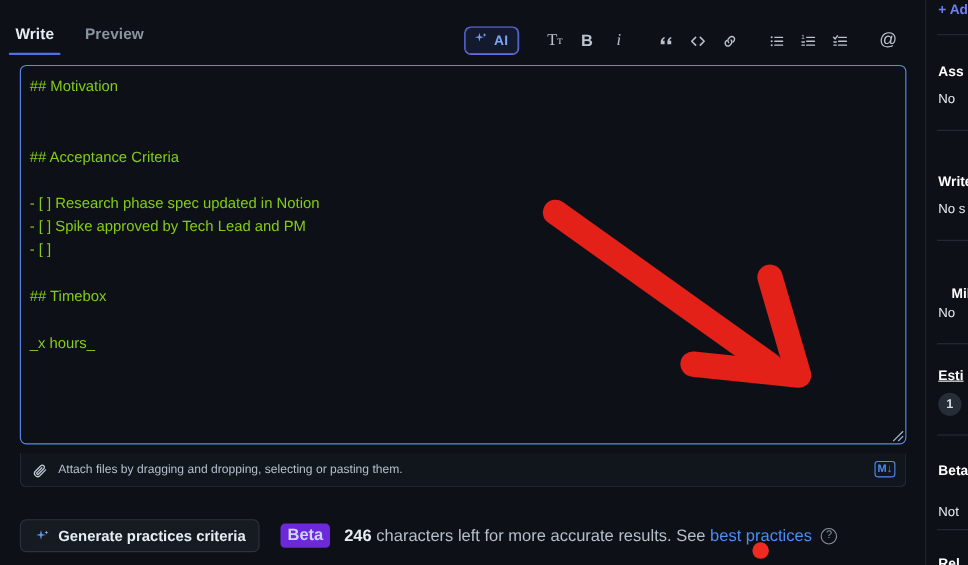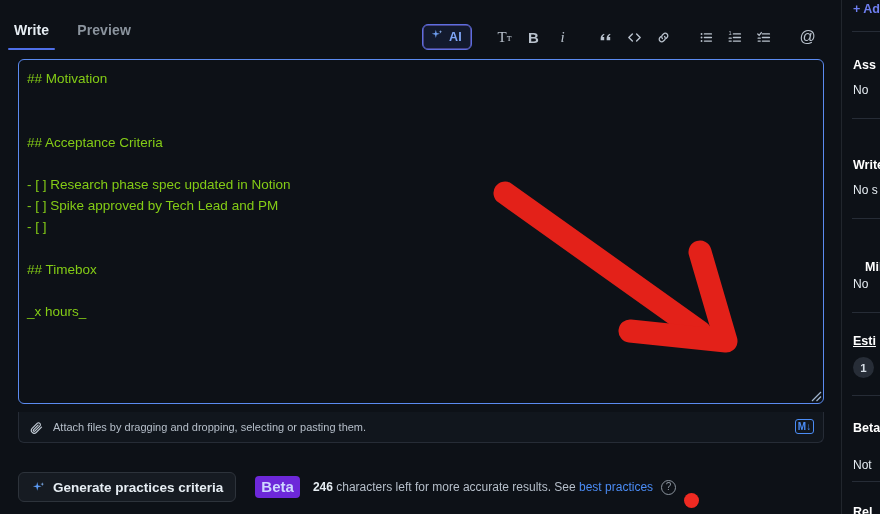--- a/index.html
+++ b/index.html
@@ -116,21 +116,21 @@
     color: #e6edf3; font-size: 13.5px; font-weight: bold;
     cursor: pointer;
   }
   .beta-badge {
     margin-left: 19px;
     background: #6d28d9; color: #cdd6ff;
     font-size: 15px; font-weight: bold;
     padding: 2px 6px; border-radius: 4px; line-height: 1.25;
   }
   .gen-note {
-    margin-left: 13px; font-size: 12px; color: #b6bfca;
+    margin-left: 13px; font-size: 15px; color: #b6bfca;
   }
   .gen-note b { color: #e6edf3; font-weight: bold; }
   .gen-note a { color: #4b8cf5; text-decoration: none; cursor: pointer; }
   .help-icon {
     margin-left: 8px; width: 15px; height: 15px;
     border: 1.3px solid #8b949e; border-radius: 50%;
     color: #8b949e; font-size: 10px;
     display: flex; align-items: center; justify-content: center;
     cursor: pointer; line-height: 1;
   }

